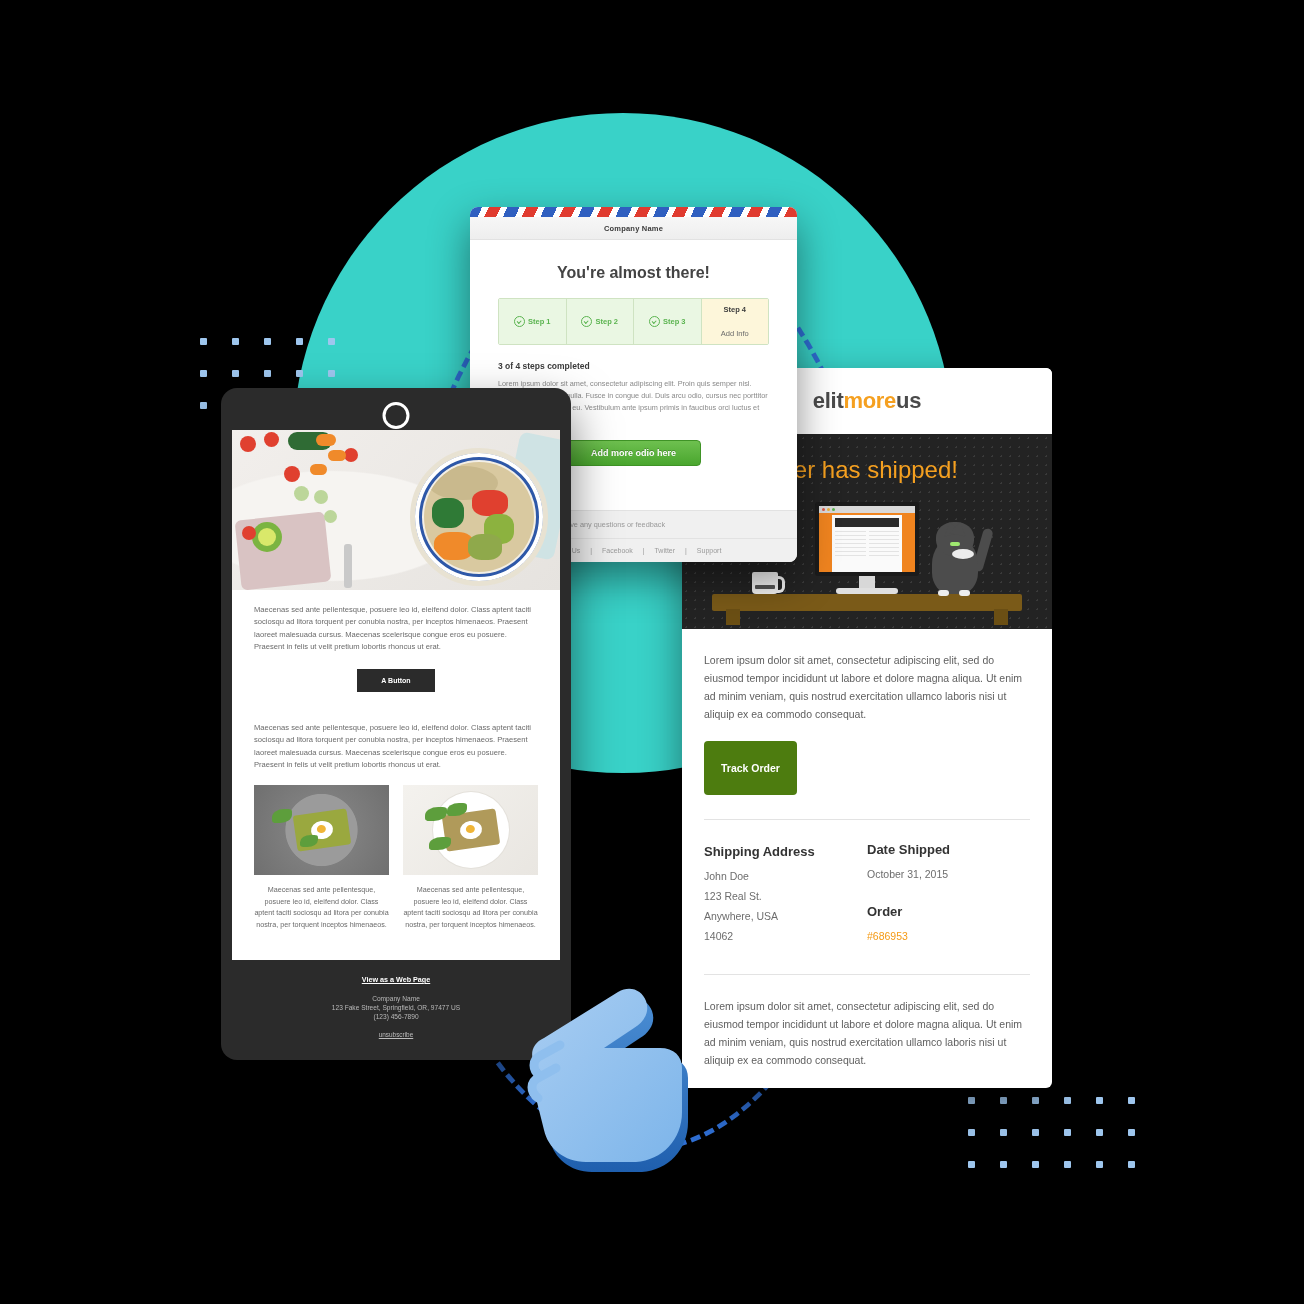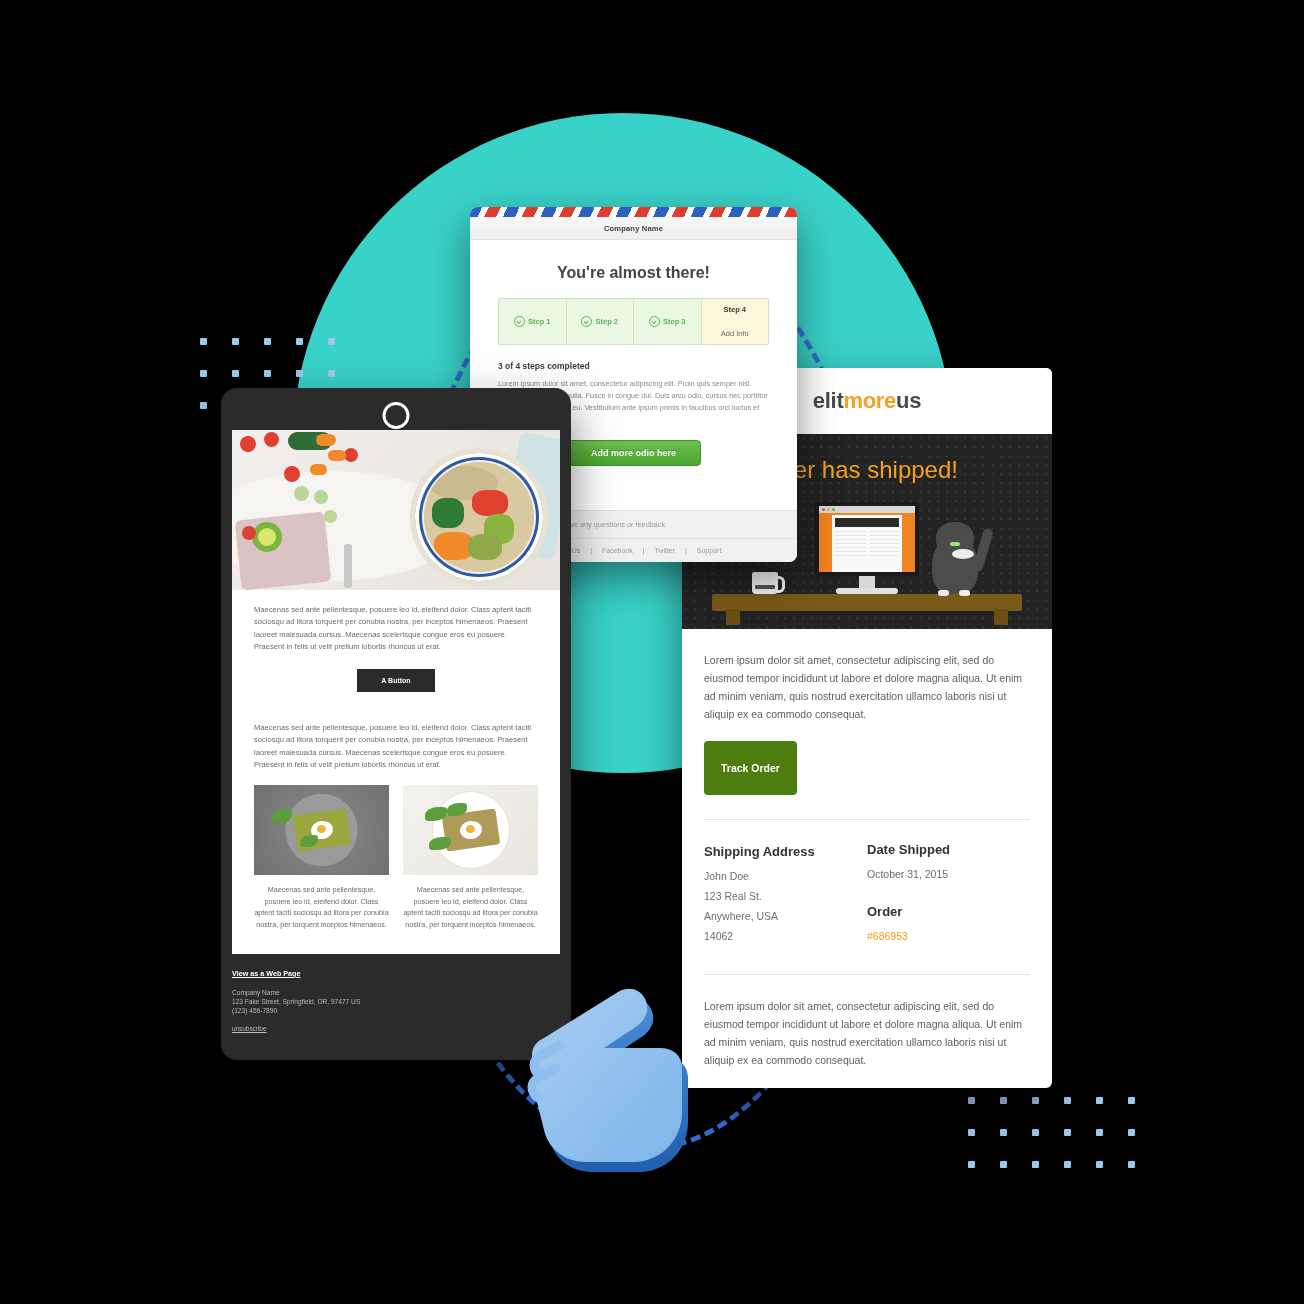--- a/index.html
+++ b/index.html
@@ -142,22 +142,22 @@
   .toast{position:absolute;left:50%;top:50%;transform:translate(-50%,-50%) rotate(-8deg);
     width:54px;height:36px;background:#9aa83f;border-radius:3px;}
   .toast .egg{position:absolute;left:50%;top:50%;transform:translate(-50%,-50%);
     width:22px;height:18px;background:#fff;border-radius:50%;}
   .toast .egg:after{content:"";position:absolute;left:6px;top:4px;width:9px;height:8px;
     background:#f0b537;border-radius:50%;}
   .thumb.t2 .plate{position:absolute;left:50%;top:50%;transform:translate(-50%,-50%);
     width:76px;height:76px;border-radius:50%;background:#fff;box-shadow:0 0 0 1px #e4e1db;}
   .greens{position:absolute;border-radius:60% 20% 60% 20%;background:#5d9e3c;}
   .twocol p{margin:9px 0 0;font-size:7.2px;line-height:1.6;color:#6a6a6a;text-align:center;}
-  .tab-foot{position:absolute;left:11px;right:11px;bottom:22px;height:76px;background:#2b2b2b;
-    padding-top:8px;}
+  .tab-foot{position:absolute;left:11px;right:11px;bottom:16px;height:76px;background:#2b2b2b;
+    text-align:center;padding-top:8px;}
   .tab-foot a.web{display:inline-block;font-size:7.2px;font-weight:bold;color:#fff;
     text-decoration:underline;margin-bottom:11px;}
   .tab-foot p{margin:0 0 2px;font-size:6.6px;color:#b9b9b9;}
   .tab-foot a.unsub{display:inline-block;margin-top:9px;font-size:6.4px;color:#bdbdbd;text-decoration:underline;}
 
   
   #hand{position:absolute;left:512px;top:952px;width:180px;height:225px;z-index:9;}
 </style>
 </head>
 <body>

